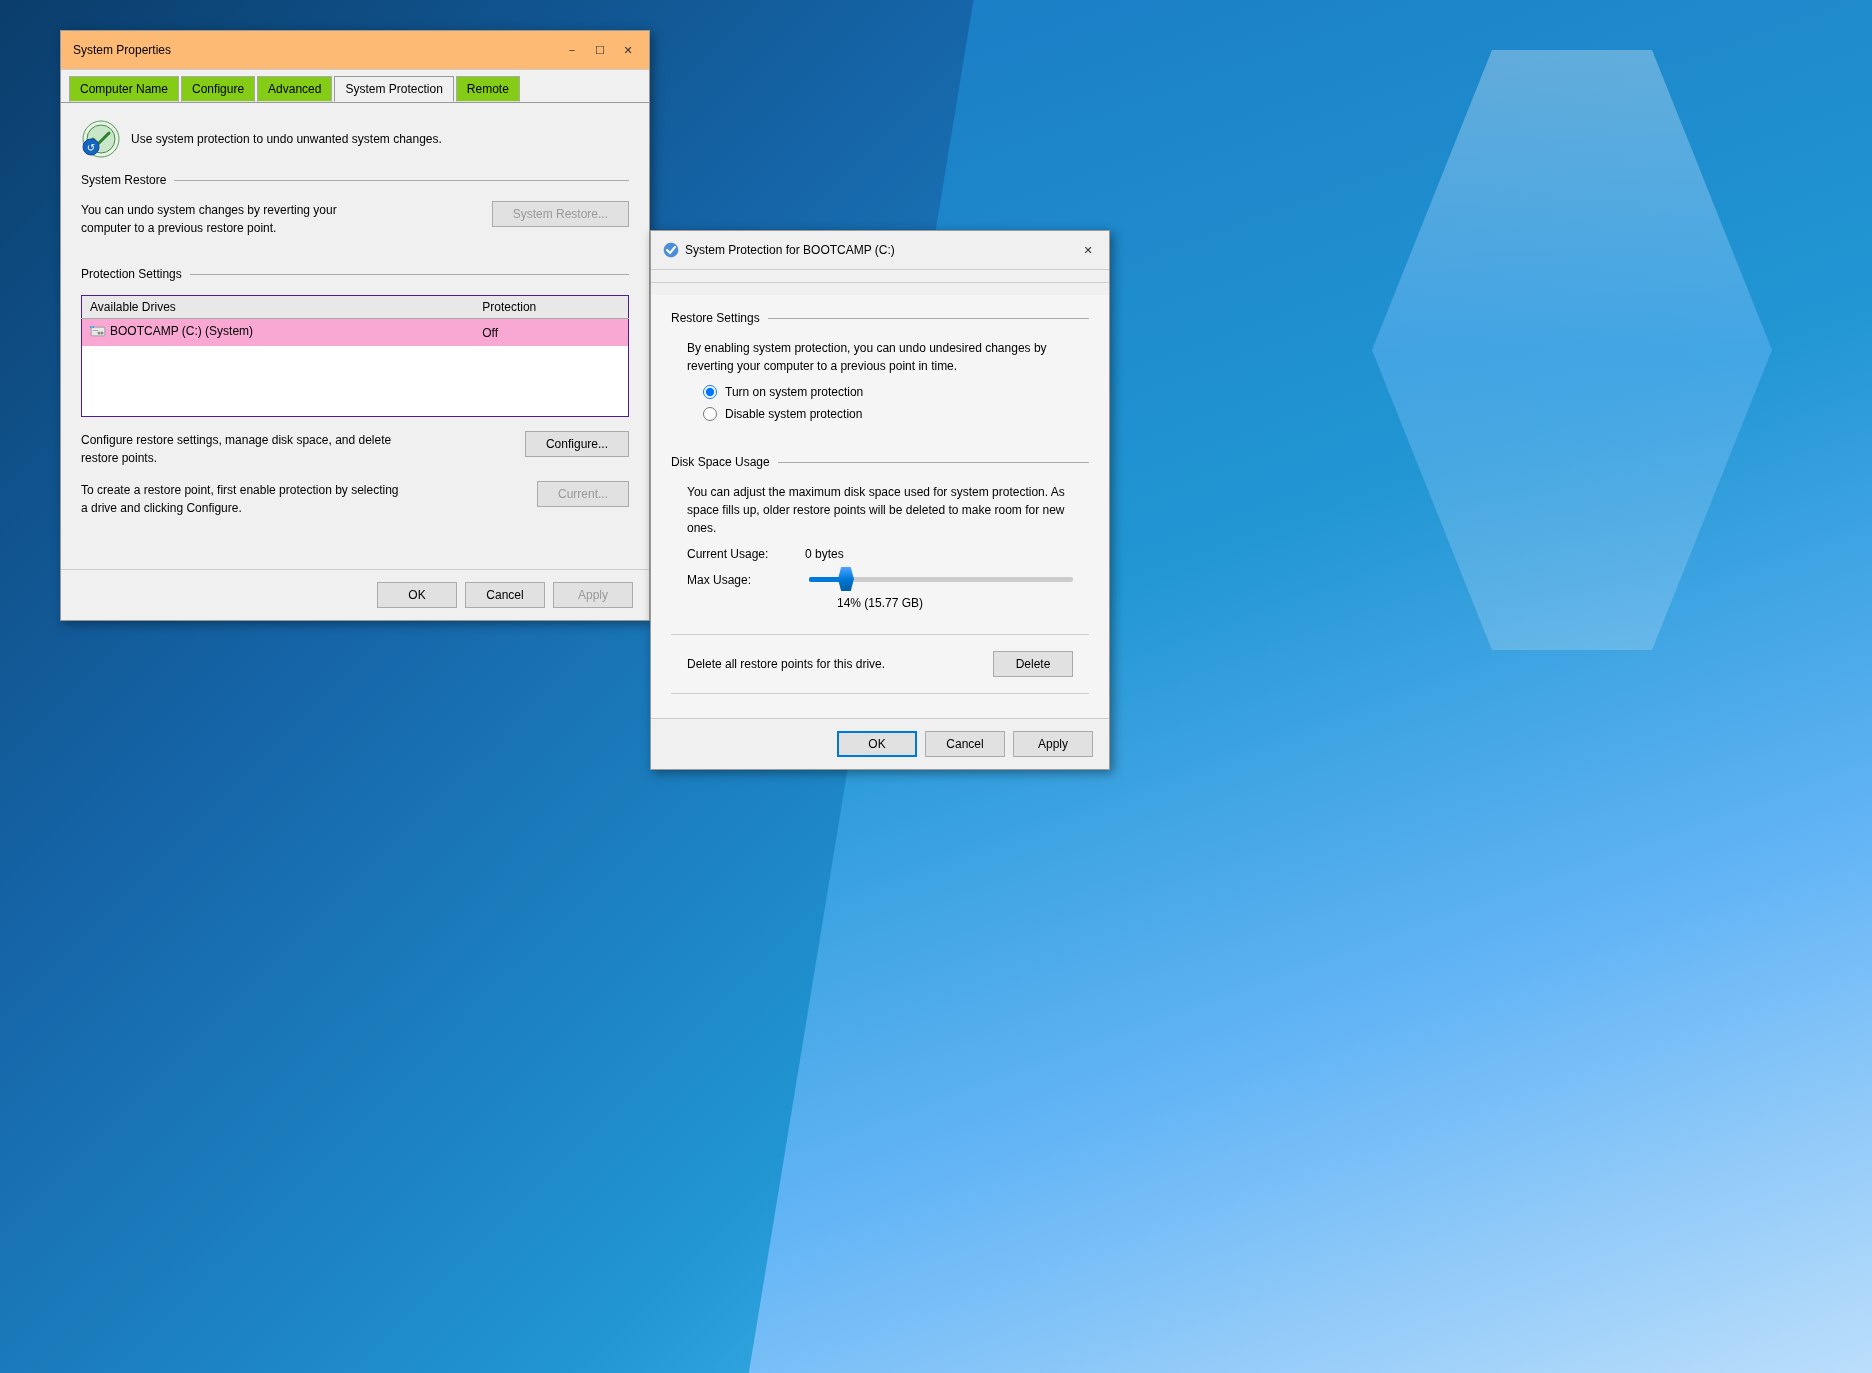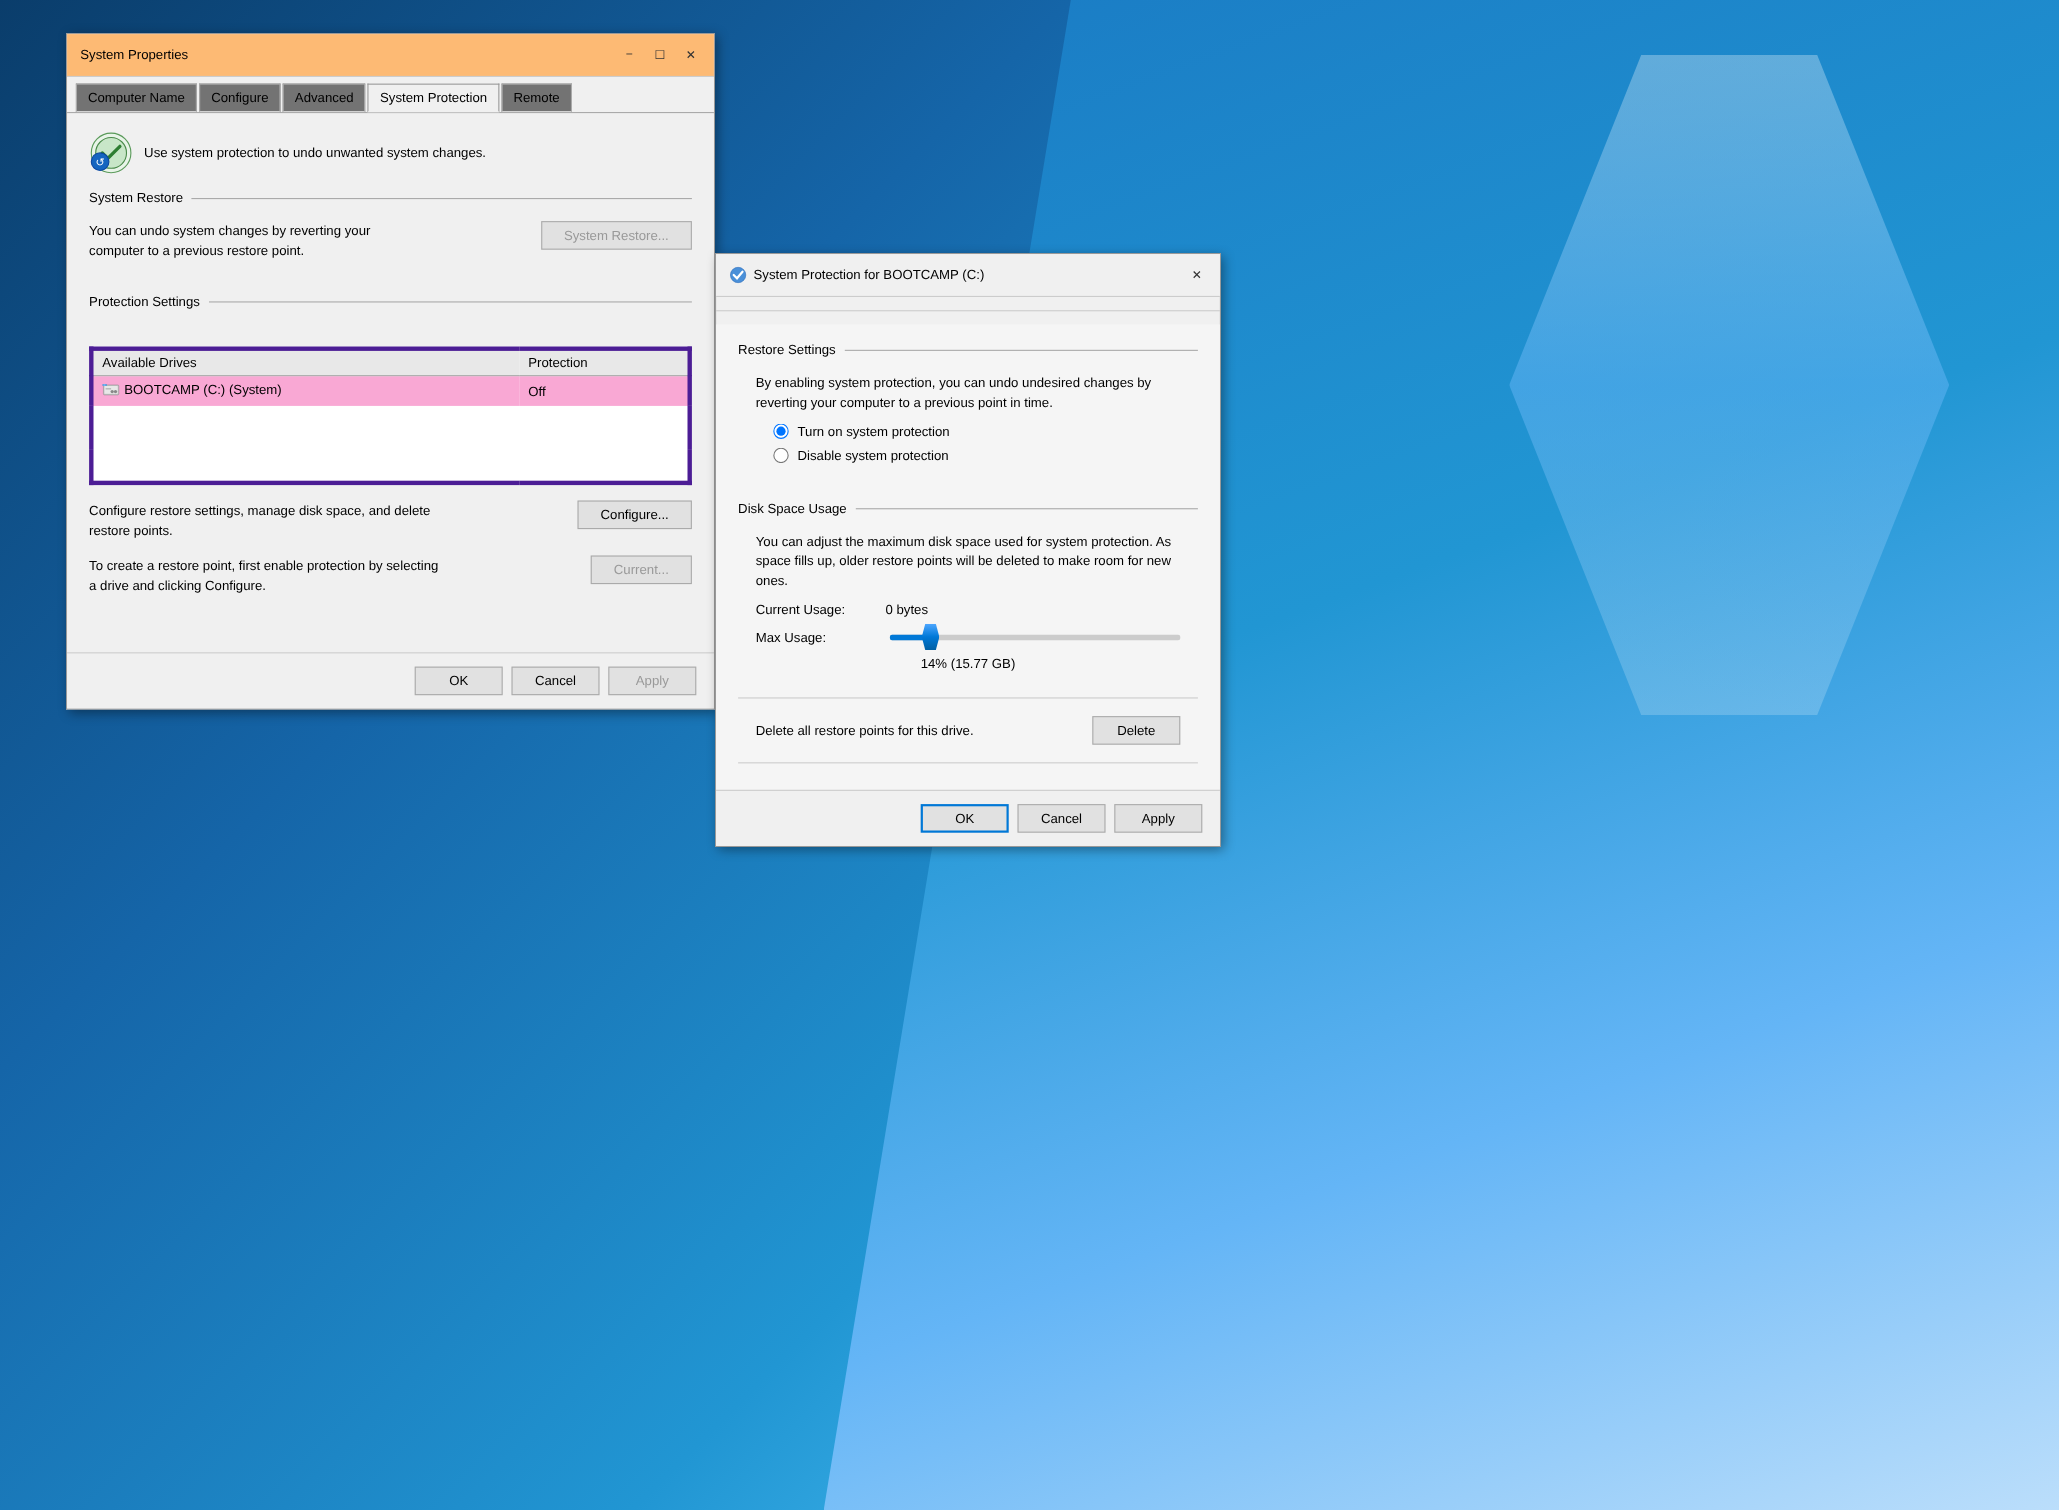--- a/index.html
+++ b/index.html
@@ -95,21 +95,21 @@
       padding: 0 8px;
       padding-top: 6px;
     }
 
     .tab {
       padding: 5px 10px;
       border: 1px solid transparent;
       cursor: pointer;
       font-size: 12px;
       margin-right: 2px;
-      background: #737373;
+      background: #84cc16;
       border-color: #aaa #aaa #ddd #aaa;
     }
 
     .tab.active {
       background: #f0f0f0;
       border-color: #999 #999 #f0f0f0 #999;
       position: relative;
       z-index: 1;
     }
 
@@ -172,24 +172,23 @@
     .restore-text {
       font-size: 12px;
       max-width: 270px;
       line-height: 1.5;
     }
 
     
     .protection-table {
       width: 100%;
       border-collapse: collapse;
-      border: 4px solid #4c1d95;
+      border: 1px solid #4c1d95;
       background: white;
       margin-bottom: 14px;
-      margin-top: 20px;
     }
 
     .protection-table th {
       background: #e8e8e8;
       font-weight: normal;
       font-size: 12px;
       padding: 4px 8px;
       text-align: left;
       border-bottom: 1px solid #aaa;
     }

